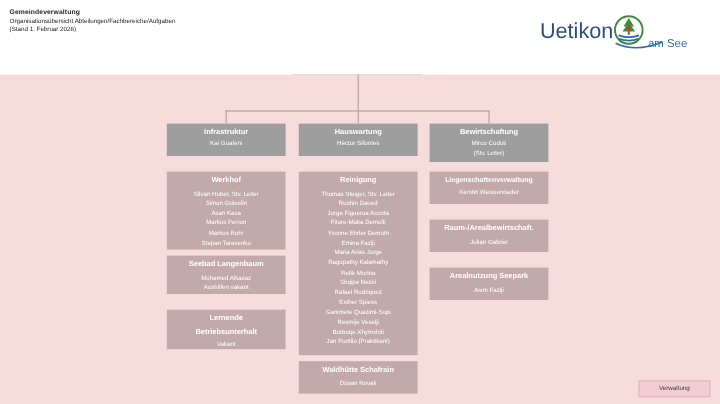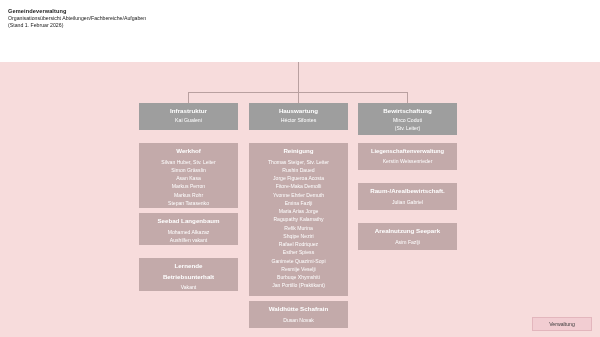--- a/index.html
+++ b/index.html
@@ -135,20 +135,40 @@
 <div id="page">
 
   <div class="header">
 
     <div class="title-block">
       <div class="title-main">Gemeindeverwaltung</div>
       <div class="title-sub">Organisationsübersicht Abteilungen/Fachbereiche/Aufgaben</div>
       <div class="title-date">(Stand 1. Februar 2026)</div>
     </div>
 
+    <div class="logo">
+      <svg width="148" height="40" viewBox="0 0 148 40">
+        <text x="6" y="24" font-family="Liberation Sans, sans-serif" font-size="18" fill="#2e4f7a">Uetikon</text>
+
+        <circle cx="80" cy="17" r="11.5" fill="#ffffff" stroke="#3f8a3f" stroke-width="1.6"></circle>
+
+        <polygon points="80,7 84.4,14 75.6,14" fill="#3f8a3f"></polygon>
+        <polygon points="80,11 85.4,18.2 74.6,18.2" fill="#3f8a3f"></polygon>
+        <rect x="79.2" y="17" width="1.6" height="4" fill="#8a5a2b"></rect>
+
+        <rect x="78.2" y="14.6" width="3.6" height="1.2" fill="#c8372d"></rect>
+        <rect x="79.4" y="13.4" width="1.2" height="3.6" fill="#c8372d"></rect>
+
+        <path d="M71.5 21.5 Q80 24.5 88.5 21.5" stroke="#2e6fa8" stroke-width="1.5" fill="none"></path>
+        <path d="M72 24.4 Q80 27.2 88 24.4" stroke="#2e6fa8" stroke-width="1.5" fill="none"></path>
+
+        <path d="M69 28 Q86 36 108 27" stroke="#2e6fa8" stroke-width="1.4" fill="none"></path>
+        <text x="96" y="31" font-family="Liberation Sans, sans-serif" font-size="9.5" fill="#2e6fa8">am See</text>
+      </svg>
+    </div>
   </div>
 
   <div class="canvas">
 
     <div class="line" style="left:298px; top:-14px; width:1px; height:44px;"></div>
 
     <div class="line" style="left:188px; top:30px; width:220px; height:1px;"></div>
     <div class="line" style="left:188px; top:30px; width:1px; height:11px;"></div>
     <div class="line" style="left:298px; top:30px; width:1px; height:11px;"></div>
     <div class="line" style="left:407px; top:30px; width:1px; height:11px;"></div>

